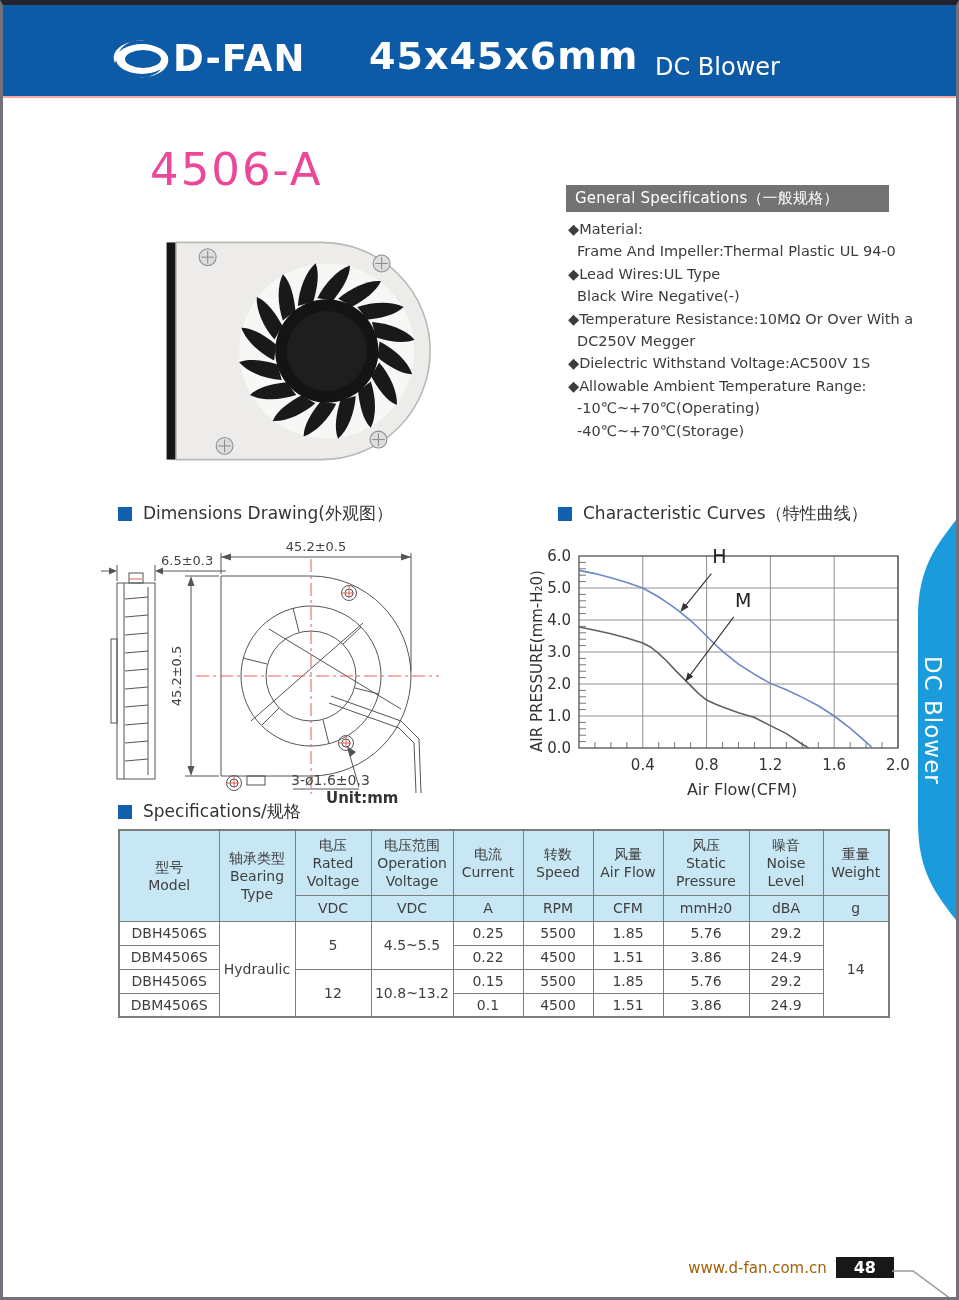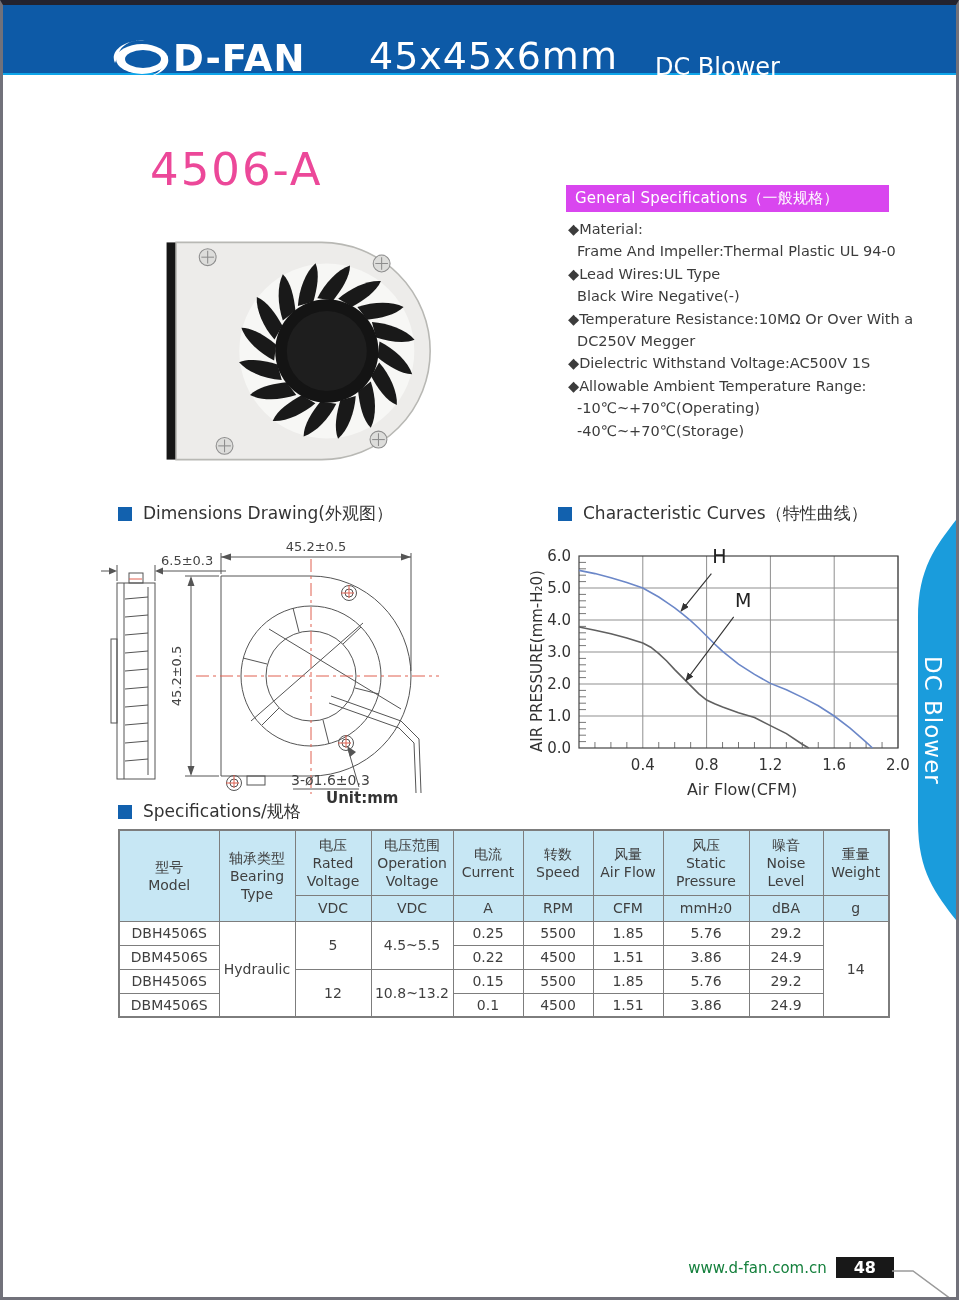--- a/index.html
+++ b/index.html
@@ -5,29 +5,29 @@
   *{margin:0;padding:0;box-sizing:border-box}
   html,body{background:#fff}
   #page{
     position:relative;width:959px;height:1300px;background:#ffffff;
     font-family:"DejaVu Sans","Liberation Sans",sans-serif;color:#3d3d3d;
     border:3px solid #71717a;border-top:5px solid #23232f;overflow:hidden;
   }
   .abs{position:absolute}
 
   
-  #header{position:absolute;left:0;top:0;width:100%;height:70px;background:#0d5aa7;border-bottom:2px solid #0ea5e9}
+  #header{position:absolute;left:0;top:0;width:100%;height:93px;background:#0d5aa7;border-bottom:2px solid #fca5a5}
   #brand-text{position:absolute;left:170px;top:32px;color:#fff;font-size:37px;font-weight:bold;letter-spacing:1px}
-  #size-text{position:absolute;left:366px;top:29px;color:#fff;font-size:38px;font-weight:normal;letter-spacing:1px}
+  #size-text{position:absolute;left:366px;top:29px;color:#fff;font-size:38px;font-weight:bold;letter-spacing:1px}
   #product-text{position:absolute;left:652px;top:48px;color:#fff;font-size:24px}
 
   #model-title{position:absolute;left:147px;top:138px;font-size:45px;color:#ec4899;letter-spacing:2px}
 
   
-  #gs-bar{position:absolute;left:563px;top:180px;width:323px;height:27px;background:#d946ef;color:#fff;
+  #gs-bar{position:absolute;left:563px;top:180px;width:323px;height:27px;background:#737373;color:#fff;
           font-size:15px;line-height:27px;padding-left:9px;letter-spacing:.2px}
   #gs-list{position:absolute;left:565px;top:213px;width:360px;font-size:14.5px;line-height:22.4px;color:#3c3c3c;white-space:nowrap}
   #gs-list .cont{padding-left:9px}
 
   
   .sec{position:absolute;display:flex;align-items:center;font-size:17px;color:#333}
   .sq{width:14px;height:14px;background:#1261ae;display:inline-block;margin-right:11px;flex:0 0 auto}
   #sec-dims{left:115px;top:497px}
   #sec-curves{left:555px;top:497px}
   #sec-specs{left:115px;top:795px}
@@ -49,21 +49,21 @@
   #spec-table tbody td{height:24px;background:#fff}
   #spec-table{border:2px solid #7d7d7d}
 
   
   #side-tab{position:absolute;right:0;top:515px;width:56px;height:400px}
   #side-tab-label{position:absolute;left:17px;top:0;height:100%;width:32px;display:flex;align-items:center;justify-content:center;
       writing-mode:vertical-rl;color:#fff;font-size:23px;letter-spacing:1px}
 
   
   #footer{position:absolute;right:62px;top:1252px;display:flex;align-items:center;gap:9px}
-  #footer-url{font-size:15px;color:#15803d}
+  #footer-url{font-size:15px;color:#a16207}
   #page-num{background:#181818;color:#fff;font-size:16px;font-weight:bold;padding:1px 18px}
   #footer-line{position:absolute;right:0;top:1250px;width:205px;height:48px}
 </style>
 </head>
 <body>
 
 <div id="page">
 
   <div id="header">
     <svg class="abs" style="left:108px;top:32px" width="60" height="44" viewBox="0 0 60 44">

